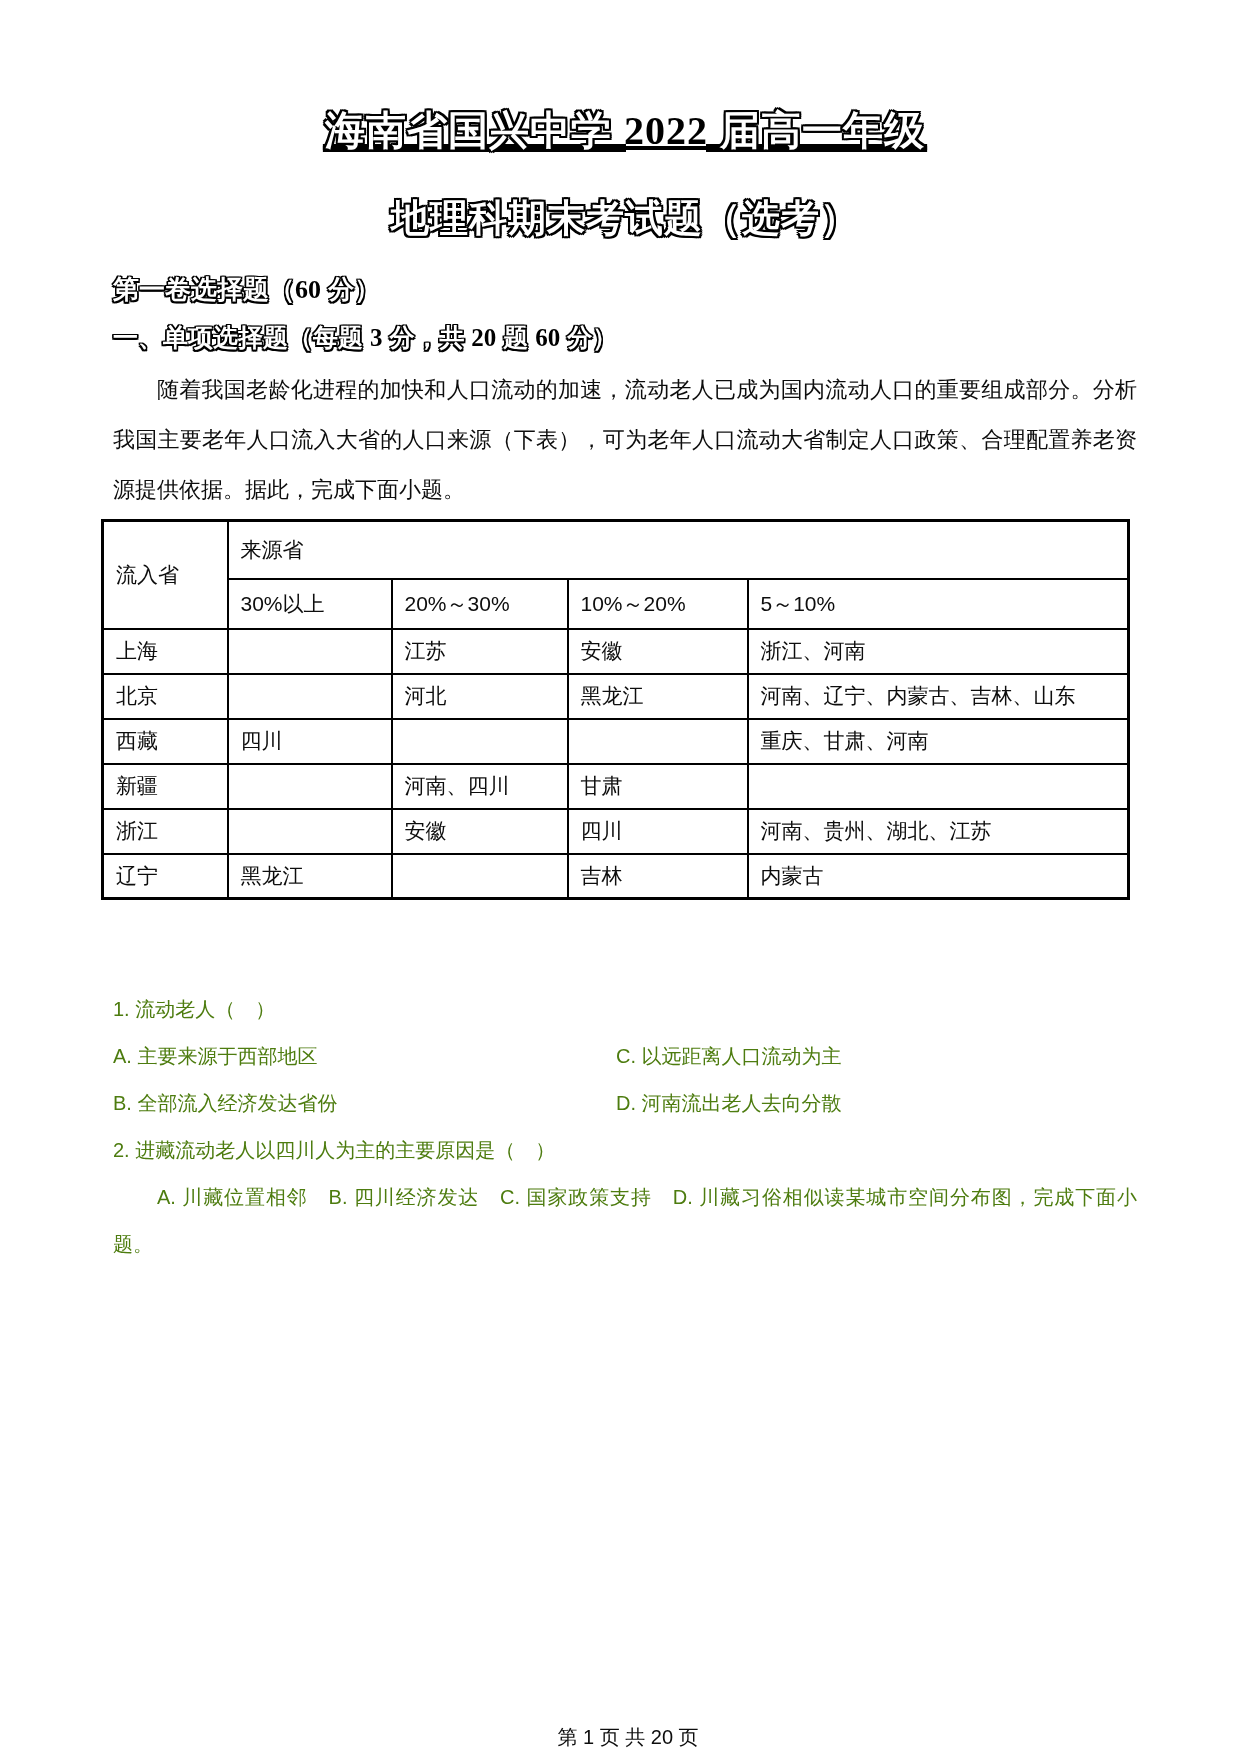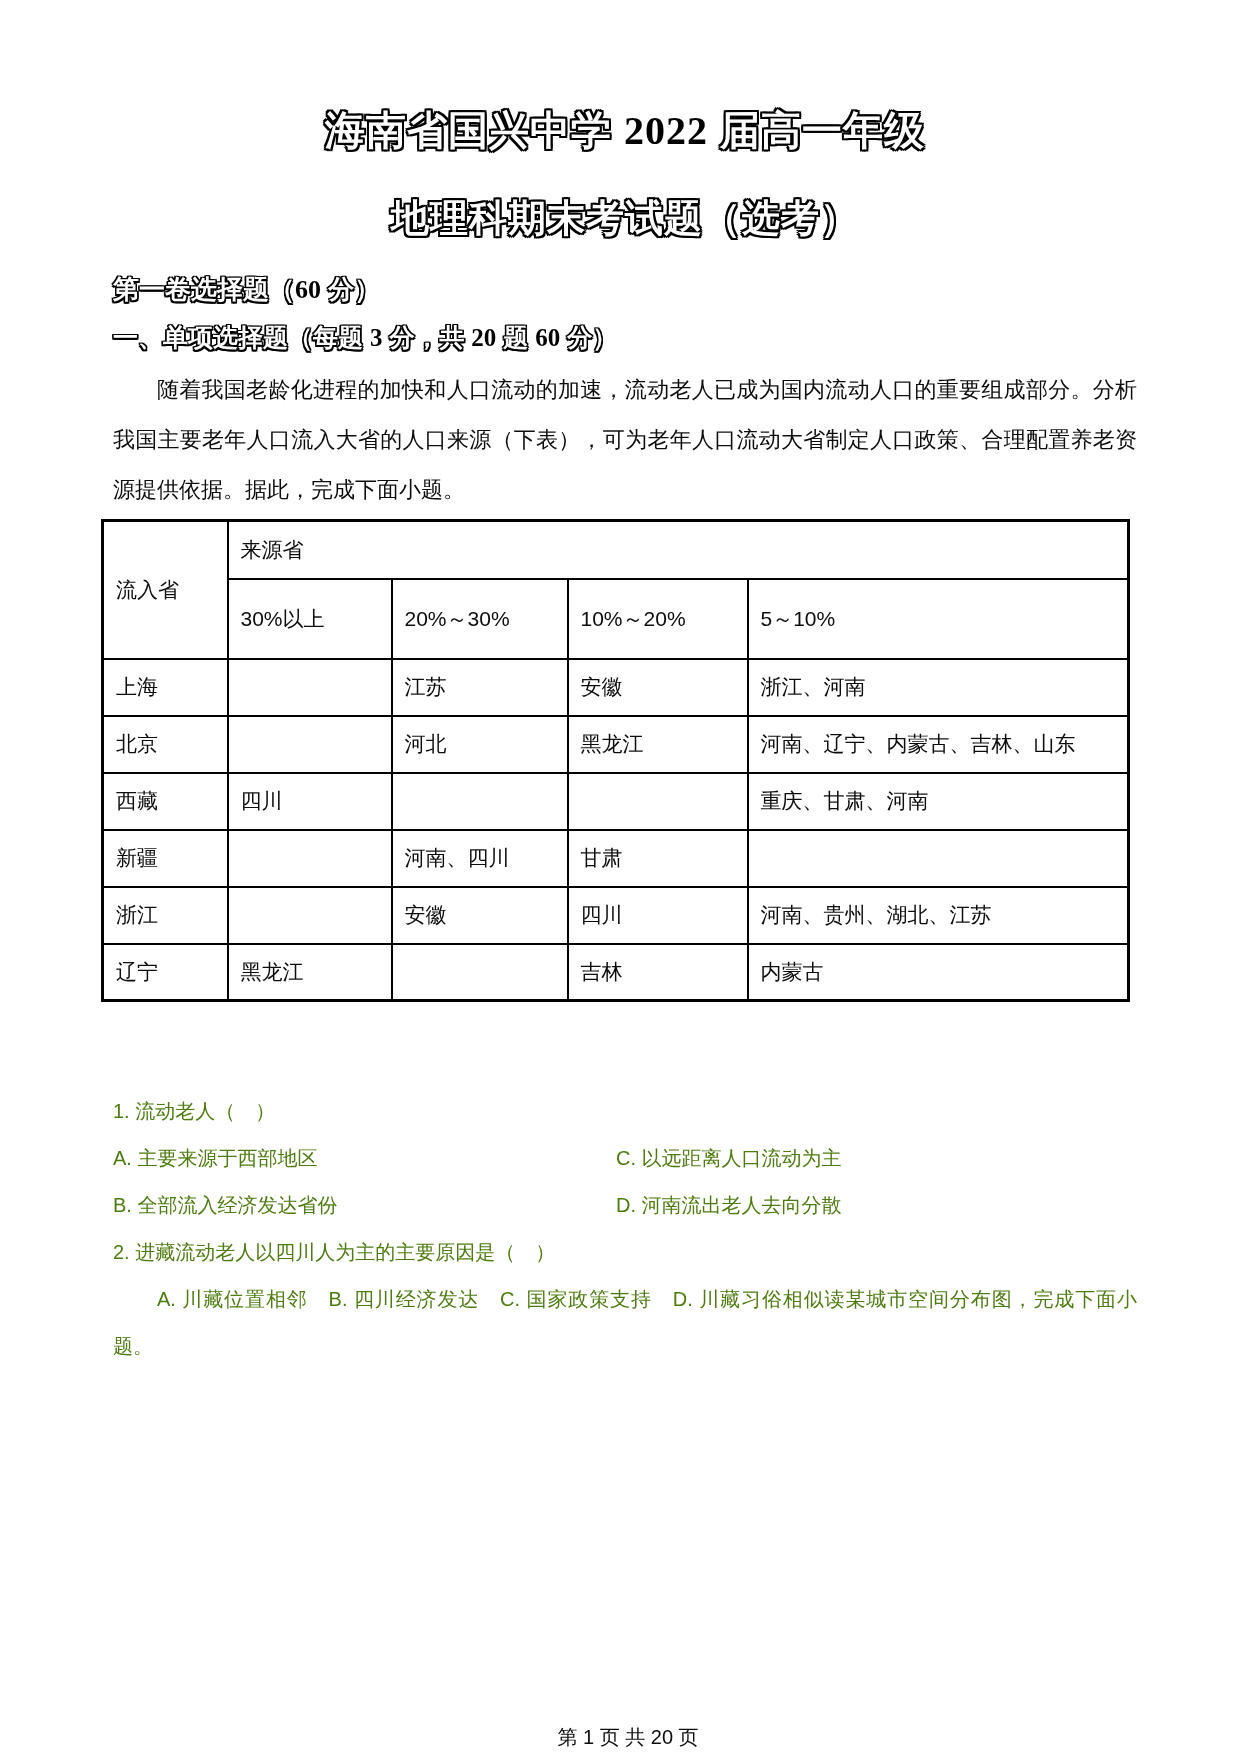--- a/index.html
+++ b/index.html
@@ -4,21 +4,21 @@
 <style>
   html,body{margin:0;padding:0;}
   body{
     width:1240px;height:1754px;background:#ffffff;color:#000;
     font-family:"Liberation Sans", sans-serif;
     position:relative;overflow:hidden;
   }
   .page{position:absolute;inset:0;padding:0 103px 0 113px;box-sizing:border-box;}
 
   
-  .t1{margin:104px 0 0;text-align:center;font-size:40px;font-weight:bold;letter-spacing:1px;line-height:52px;}
+  .t1{margin:104px 0 0;text-align:center;font-size:40px;font-weight:bold;letter-spacing:1px;line-height:52px;text-decoration:underline;}
   .t2{margin:36px 0 0;text-align:center;font-size:38px;font-weight:bold;letter-spacing:1px;line-height:50px;}
   .t3{margin:28px 0 0;text-align:left;font-size:26px;font-weight:bold;line-height:36px;}
   .t4{margin:12px 0 0;text-align:left;font-size:25px;font-weight:bold;line-height:34px;}
 
   
   .hollow{
     color:#fff;
     text-shadow:
       -2px -2px 0 #000, 2px -2px 0 #000, -2px 2px 0 #000, 2px 2px 0 #000,
       -2px 0 0 #000, 2px 0 0 #000, 0 -2px 0 #000, 0 2px 0 #000;
@@ -37,22 +37,22 @@
   }
 
   
   table.src{
     margin:4px 0 0 -12px;width:1029px;table-layout:fixed;
     border-collapse:collapse;border:3px solid #000;
     font-size:21px;color:#0d0d0d;
   }
   table.src td{border:2px solid #000;padding:4px 12px;vertical-align:middle;overflow:hidden;}
   tr.gh{height:58px;}
-  tr.ph{height:80px;}
-  tr.dr{height:57px;}
+  tr.ph{height:50px;}
+  tr.dr{height:45px;}
 
   
   .qblock{margin-top:86px;font-size:20px;line-height:47px;color:#4d7c0f;}
   .qblock p{margin:0;}
   .optgrid{display:grid;grid-template-columns:503px 1fr;}
   .q2opts{text-indent:44px;text-align:justify;}
 
   .footer{
     position:absolute;left:16px;right:0;top:1724px;
     text-align:center;font-size:20px;color:#0d0d0d;

